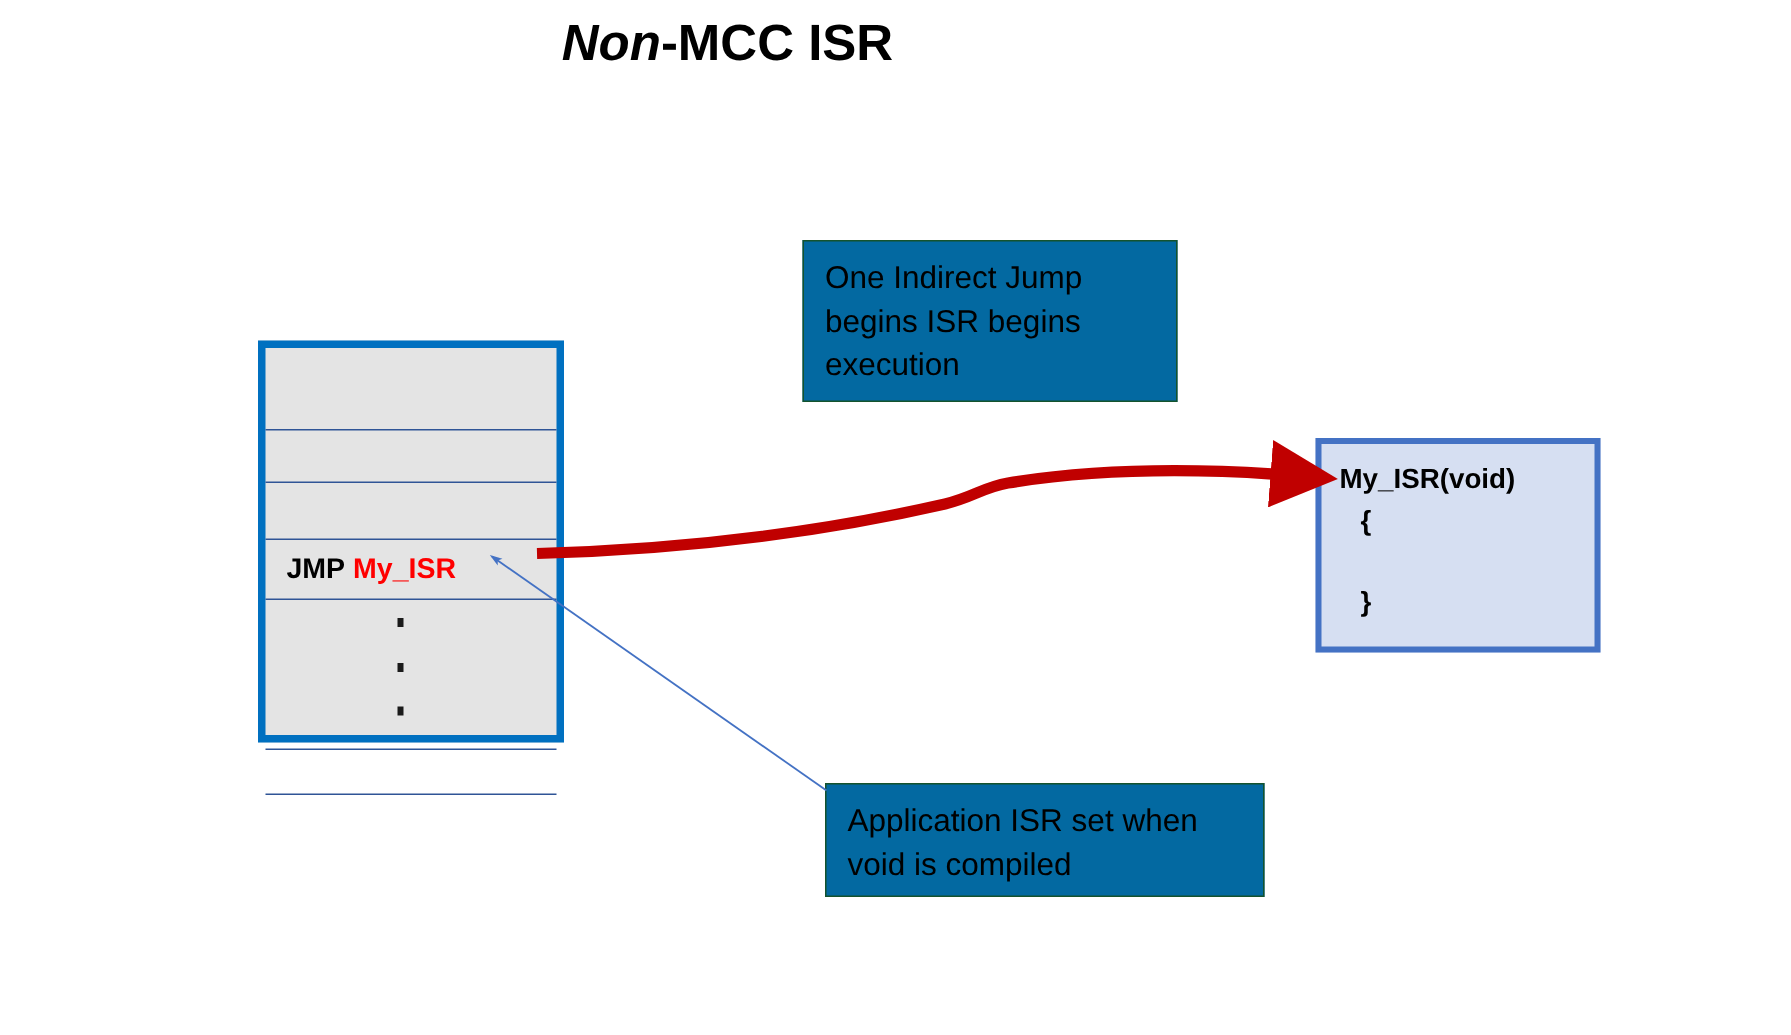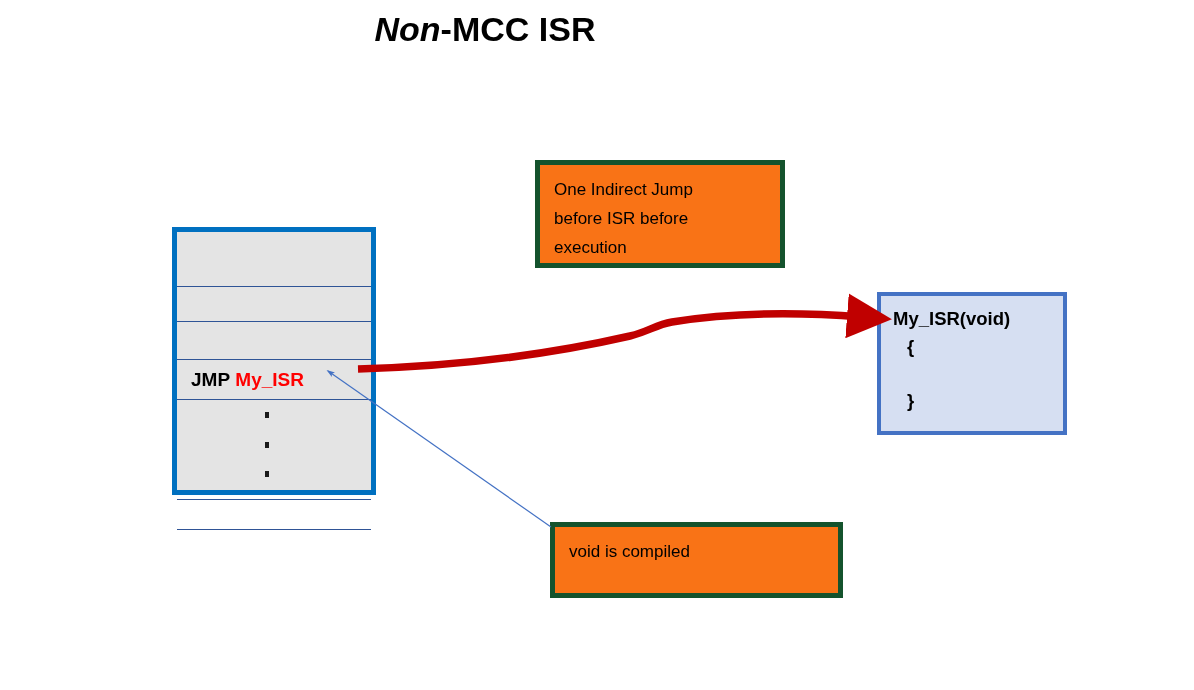--- a/index.html
+++ b/index.html
@@ -69,24 +69,24 @@
   .vt-dot {
     position: absolute;
     width: 4px;
     height: 6px;
     background: #1a1a1a;
   }
 
   
   .callout {
     position: absolute;
-    background: #f97316;
-    border: 5px solid #14532d;
+    background: #0369a1;
+    border: 1px solid #14532d;
     box-sizing: border-box;
-    font-size: 17px;
+    font-size: 21px;
     color: #000000;
     line-height: 29px;
     padding: 10px 12px 10px 14px;
   }
 
   
   #isr-box {
     position: absolute;
     left: 877px;
     top: 292px;
@@ -142,25 +142,26 @@
   </div>
 
   <div id="isr-box">
     <div class="isr-line" style="left:12px;top:12px;">My_ISR(void)</div>
     <div class="isr-line" style="left:26px;top:40px;">{</div>
     <div class="isr-line" style="left:26px;top:94px;">}</div>
   </div>
 
   <div class="callout" style="left:535px;top:160px;width:250px;height:108px;">
     <div>One Indirect Jump</div>
-    <div>before ISR before</div>
+    <div>begins ISR begins</div>
     <div>execution</div>
   </div>
 
   <div class="callout" style="left:550px;top:522px;width:293px;height:76px;">
+    <div>Application ISR set when</div>
     <div>void is compiled</div>
   </div>
 
   <svg id="arrows" viewBox="0 0 1194 690">
     <defs>
       <marker id="redhead" markerWidth="6" markerHeight="6" refX="2.0" refY="3" orient="auto">
         <path d="M0,0 L6,3 L0,6 z" fill="#C00000"></path>
       </marker>
       <marker id="bluehead" markerWidth="7" markerHeight="7" refX="5.5" refY="3.5" orient="auto">
         <path d="M0,1.2 L7,3.5 L0,5.8 L1.6,3.5 z" fill="#4472C4"></path>

